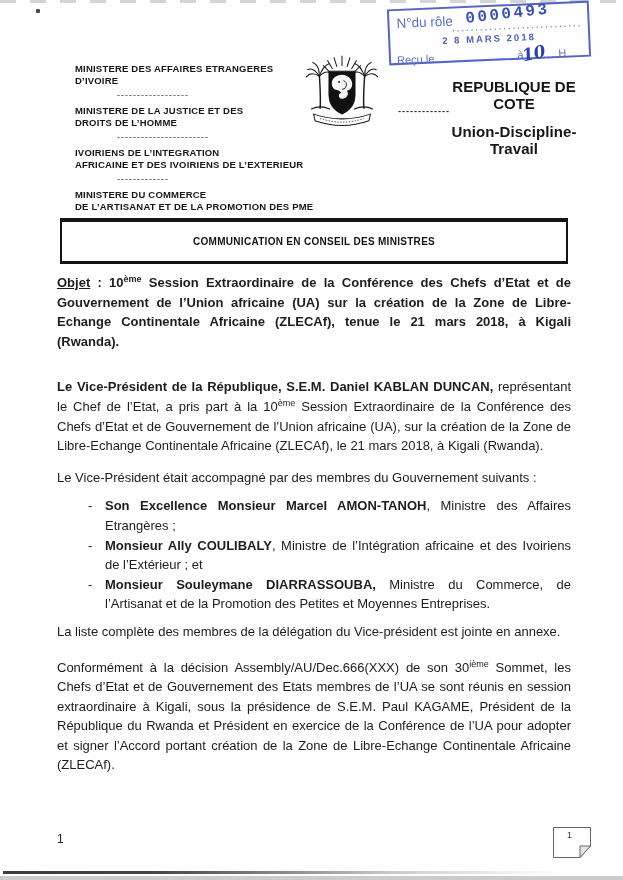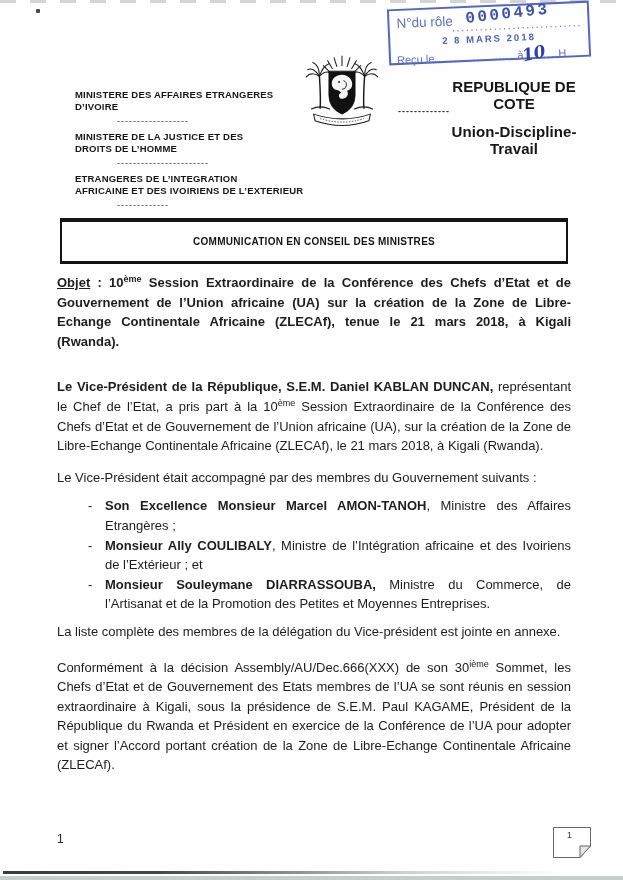--- a/index.html
+++ b/index.html
@@ -19,21 +19,21 @@
   .stamp-dots1{position:absolute;left:62px;top:13px;font-size:11px;letter-spacing:1.6px;white-space:nowrap;overflow:hidden;width:130px;}
   .stamp-number{position:absolute;left:76px;top:-1px;font-family:"Liberation Mono",monospace;font-weight:bold;
     font-size:16px;letter-spacing:2.5px;color:#3c51b0;transform:rotate(-4deg);white-space:nowrap;}
   .stamp-date{position:absolute;left:52px;top:26px;font-size:9.5px;font-weight:bold;letter-spacing:2px;
     color:#4a5ec0;white-space:nowrap;}
   .stamp-row2{position:absolute;left:6px;top:37px;font-size:11px;white-space:nowrap;}
   .stamp-dots2{font-size:10px;letter-spacing:1px;}
   .stamp-hand{display:inline-block;font-family:"DejaVu Serif",serif;font-style:italic;font-weight:bold;
     font-size:17px;color:#2c41ad;transform:rotate(-10deg);position:relative;top:1px;margin:0 -2px;}
   
-  .ministries{position:absolute;left:75px;top:89px;width:250px;font-size:9.5px;font-weight:bold;
+  .ministries{position:absolute;left:75px;top:63px;width:250px;font-size:9.5px;font-weight:bold;
     line-height:12px;letter-spacing:.2px;color:#161616;}
   .min-sep{margin:2px 0 4px 42px;font-weight:normal;font-size:9px;letter-spacing:1px;color:#333;}
   .emblem{position:absolute;left:305px;top:50px;}
   .republic{position:absolute;left:438px;top:78px;width:152px;text-align:center;font-size:15px;
     font-weight:bold;color:#161616;}
   .republic-motto{margin-top:11px;letter-spacing:.1px;}
   .republic-sep{position:absolute;left:398px;top:106px;font-size:9px;letter-spacing:1px;color:#333;font-weight:bold;}
   
   .titlebox{position:absolute;left:60px;top:218px;width:504px;height:39px;border:2px solid #141414;
     border-top-width:4px;border-bottom-width:3px;display:flex;align-items:center;justify-content:center;background:#fff;}
@@ -79,21 +79,21 @@
         <div>MINISTERE DES AFFAIRES ETRANGERES</div>
         <div>D’IVOIRE</div>
         <div class="min-sep">------------------</div>
       </div>
       <div>
         <div>MINISTERE DE LA JUSTICE ET DES</div>
         <div>DROITS DE L’HOMME</div>
         <div class="min-sep">-----------------------</div>
       </div>
       <div>
-        <div>ETRANGERES DE L’INTEGRATION</div>
+        <div>IVOIRIENS DE L’INTEGRATION</div>
         <div>AFRICAINE ET DES IVOIRIENS DE L’EXTERIEUR</div>
         <div class="min-sep">-------------</div>
       </div>
       <div>
         <div>MINISTERE DU COMMERCE</div>
         <div>DE L’ARTISANAT ET DE LA PROMOTION DES PME</div>
         <div class="min-sep">------------</div>
       </div>
     </div>
 

